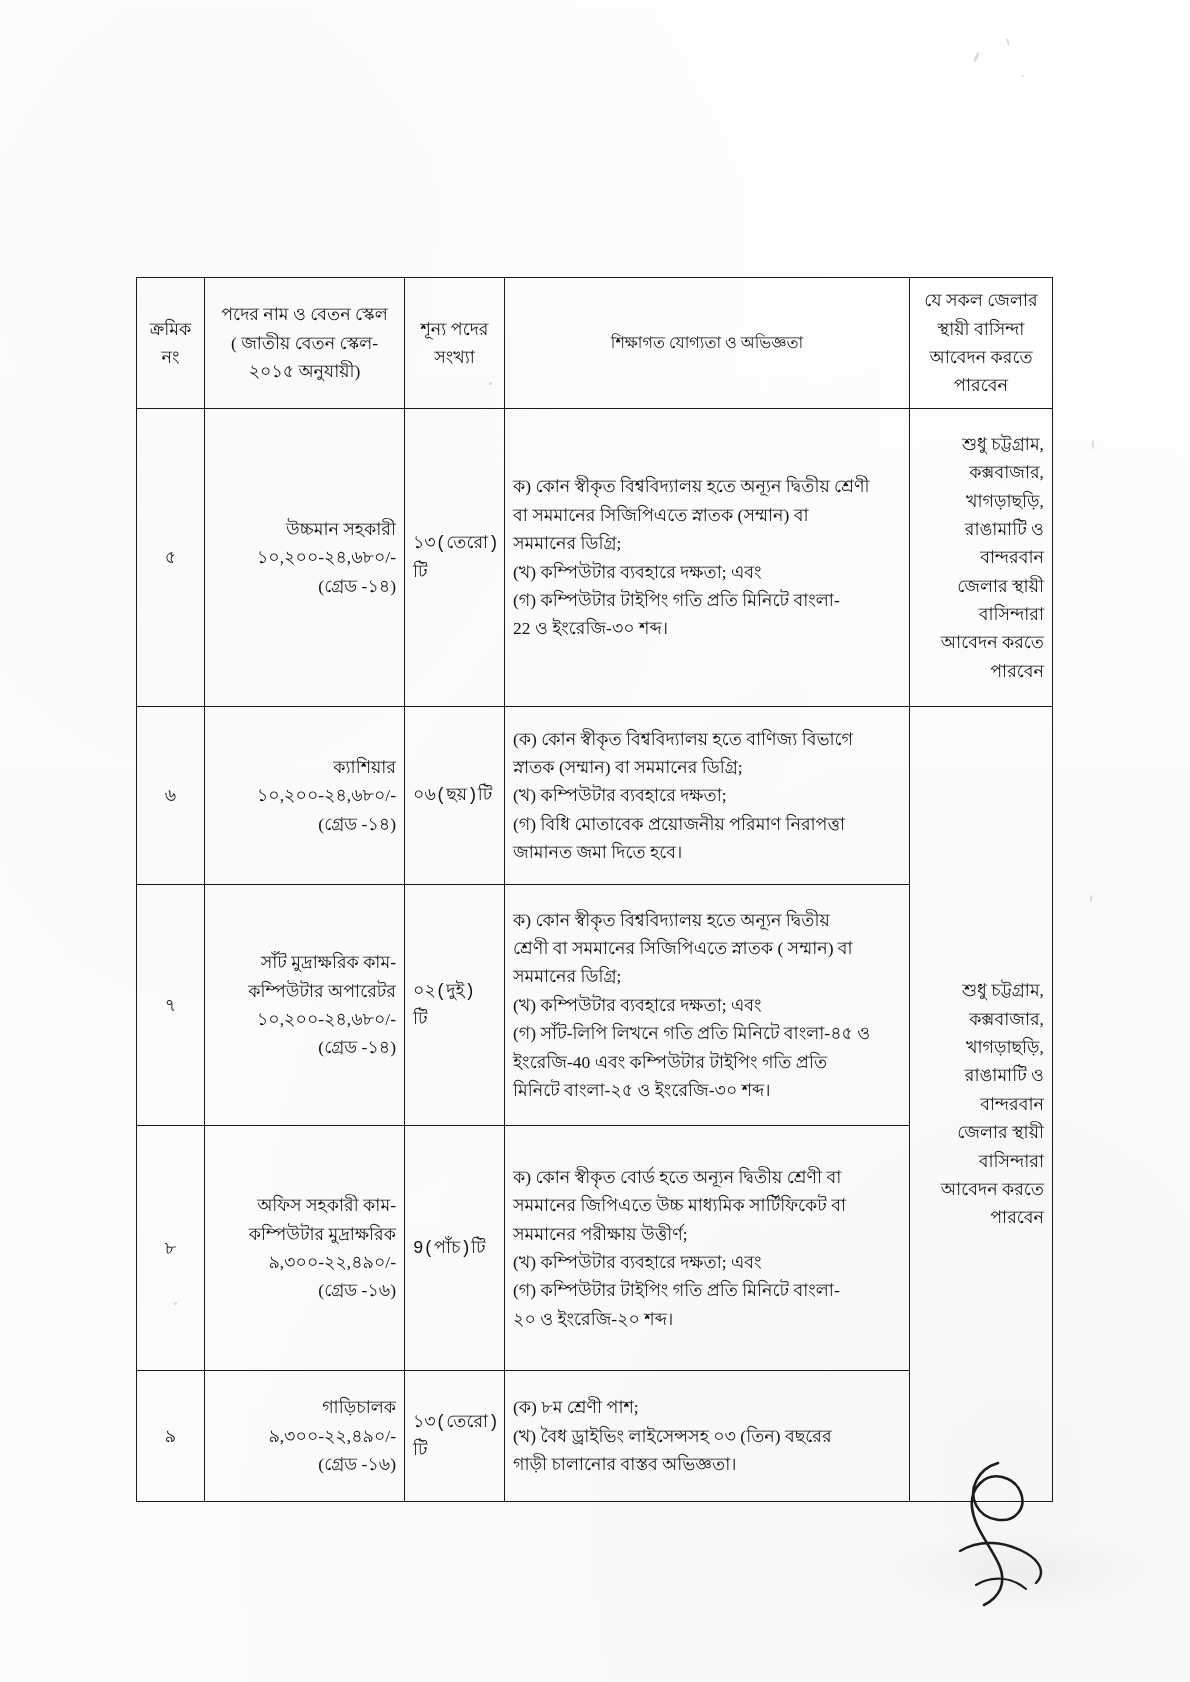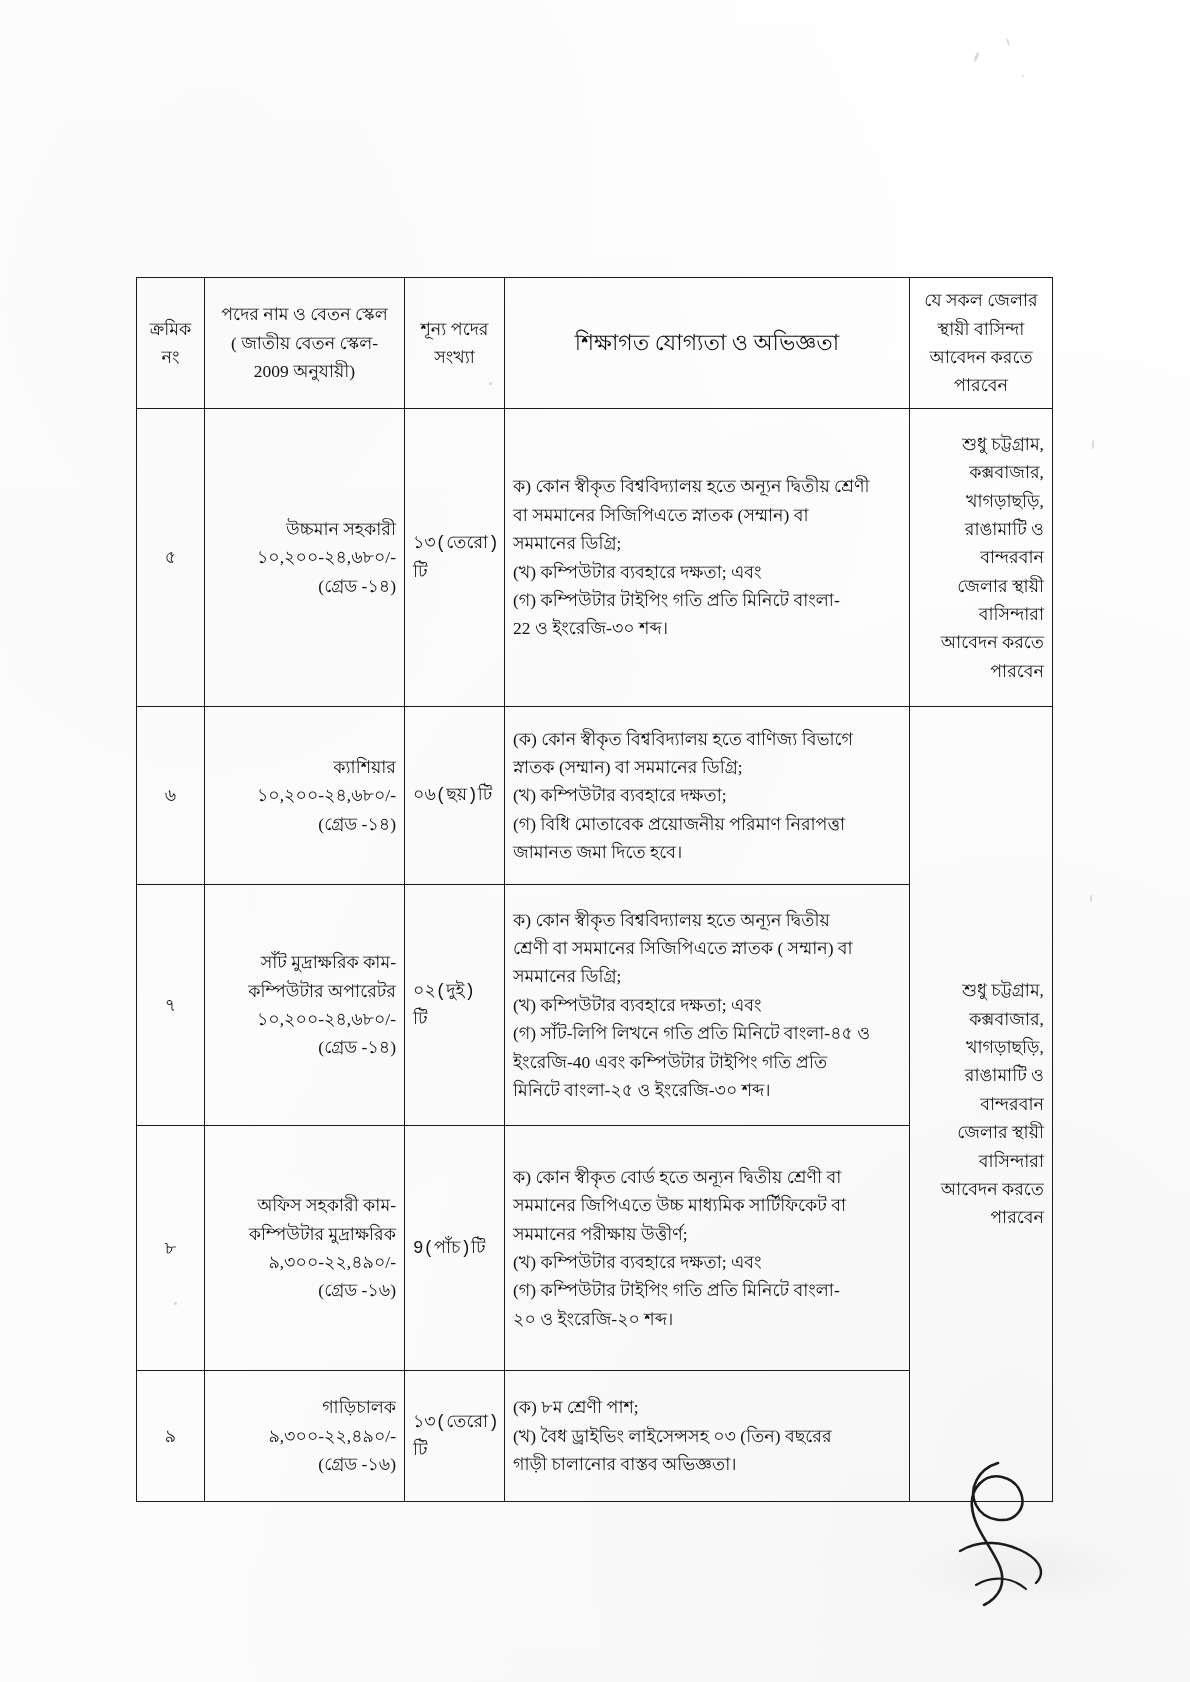--- a/index.html
+++ b/index.html
@@ -66,21 +66,21 @@
   col.c-qual    { width: 405px; }
   col.c-dist    { width: 143px; }
 
   .th-cell {
     text-align: center;
     font-size: 17px;
     line-height: 1.66;
     padding: 10px 6px;
     height: 118px;
   }
-  .th-cell.qual-head { font-size: 22px; }
+  .th-cell.qual-head { font-size: 16px; }
 
   .sl-cell {
     text-align: center;
     font-size: 18px;
   }
   .post-cell {
     text-align: right;
     line-height: 1.95;
     padding-left: 10px;
     font-size: 17.5px;
@@ -160,21 +160,21 @@
 
     <thead>
       <tr>
         <th class="th-cell">
           <span>ক্রমিক</span><br>
           <span>নং</span>
         </th>
         <th class="th-cell">
           <span>পদের নাম ও বেতন স্কেল</span><br>
           <span>( জাতীয় বেতন স্কেল-</span><br>
-          <span>2009 অনুযায়ী)</span>
+          <span>২০১৫ অনুযায়ী)</span>
         </th>
         <th class="th-cell">
           <span>শূন্য পদের</span><br>
           <span>সংখ্যা</span>
         </th>
         <th class="th-cell qual-head">
           <span>শিক্ষাগত যোগ্যতা ও অভিজ্ঞতা</span>
         </th>
         <th class="th-cell">
           <span>যে সকল জেলার</span><br>

